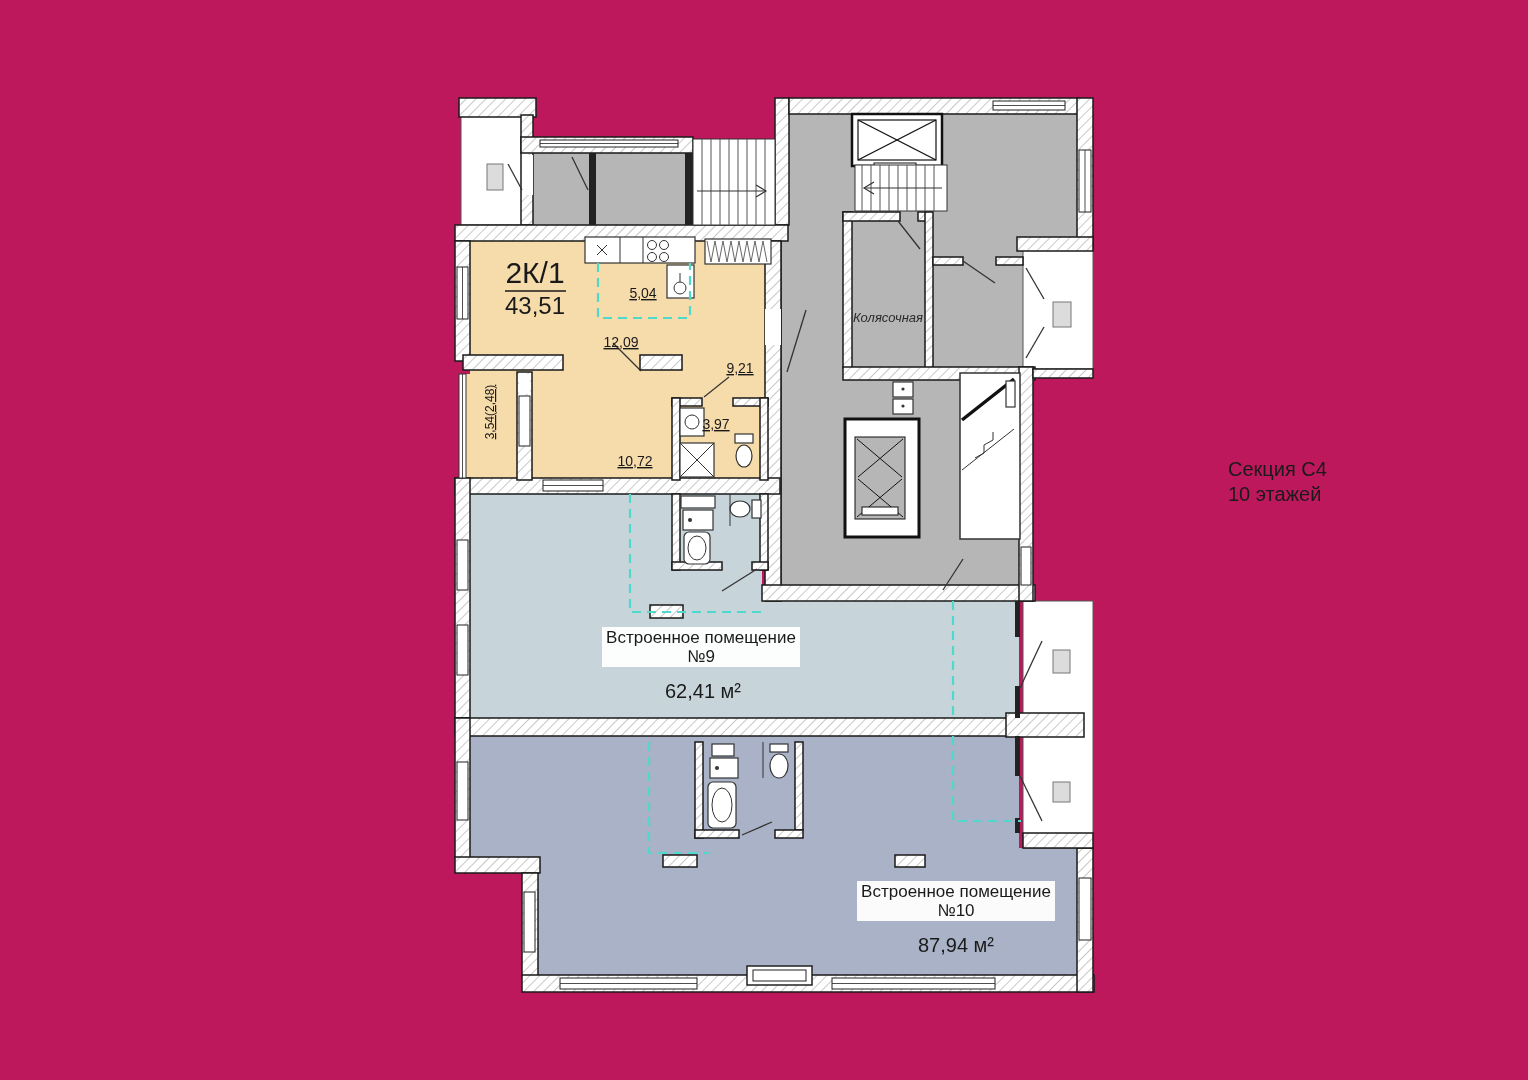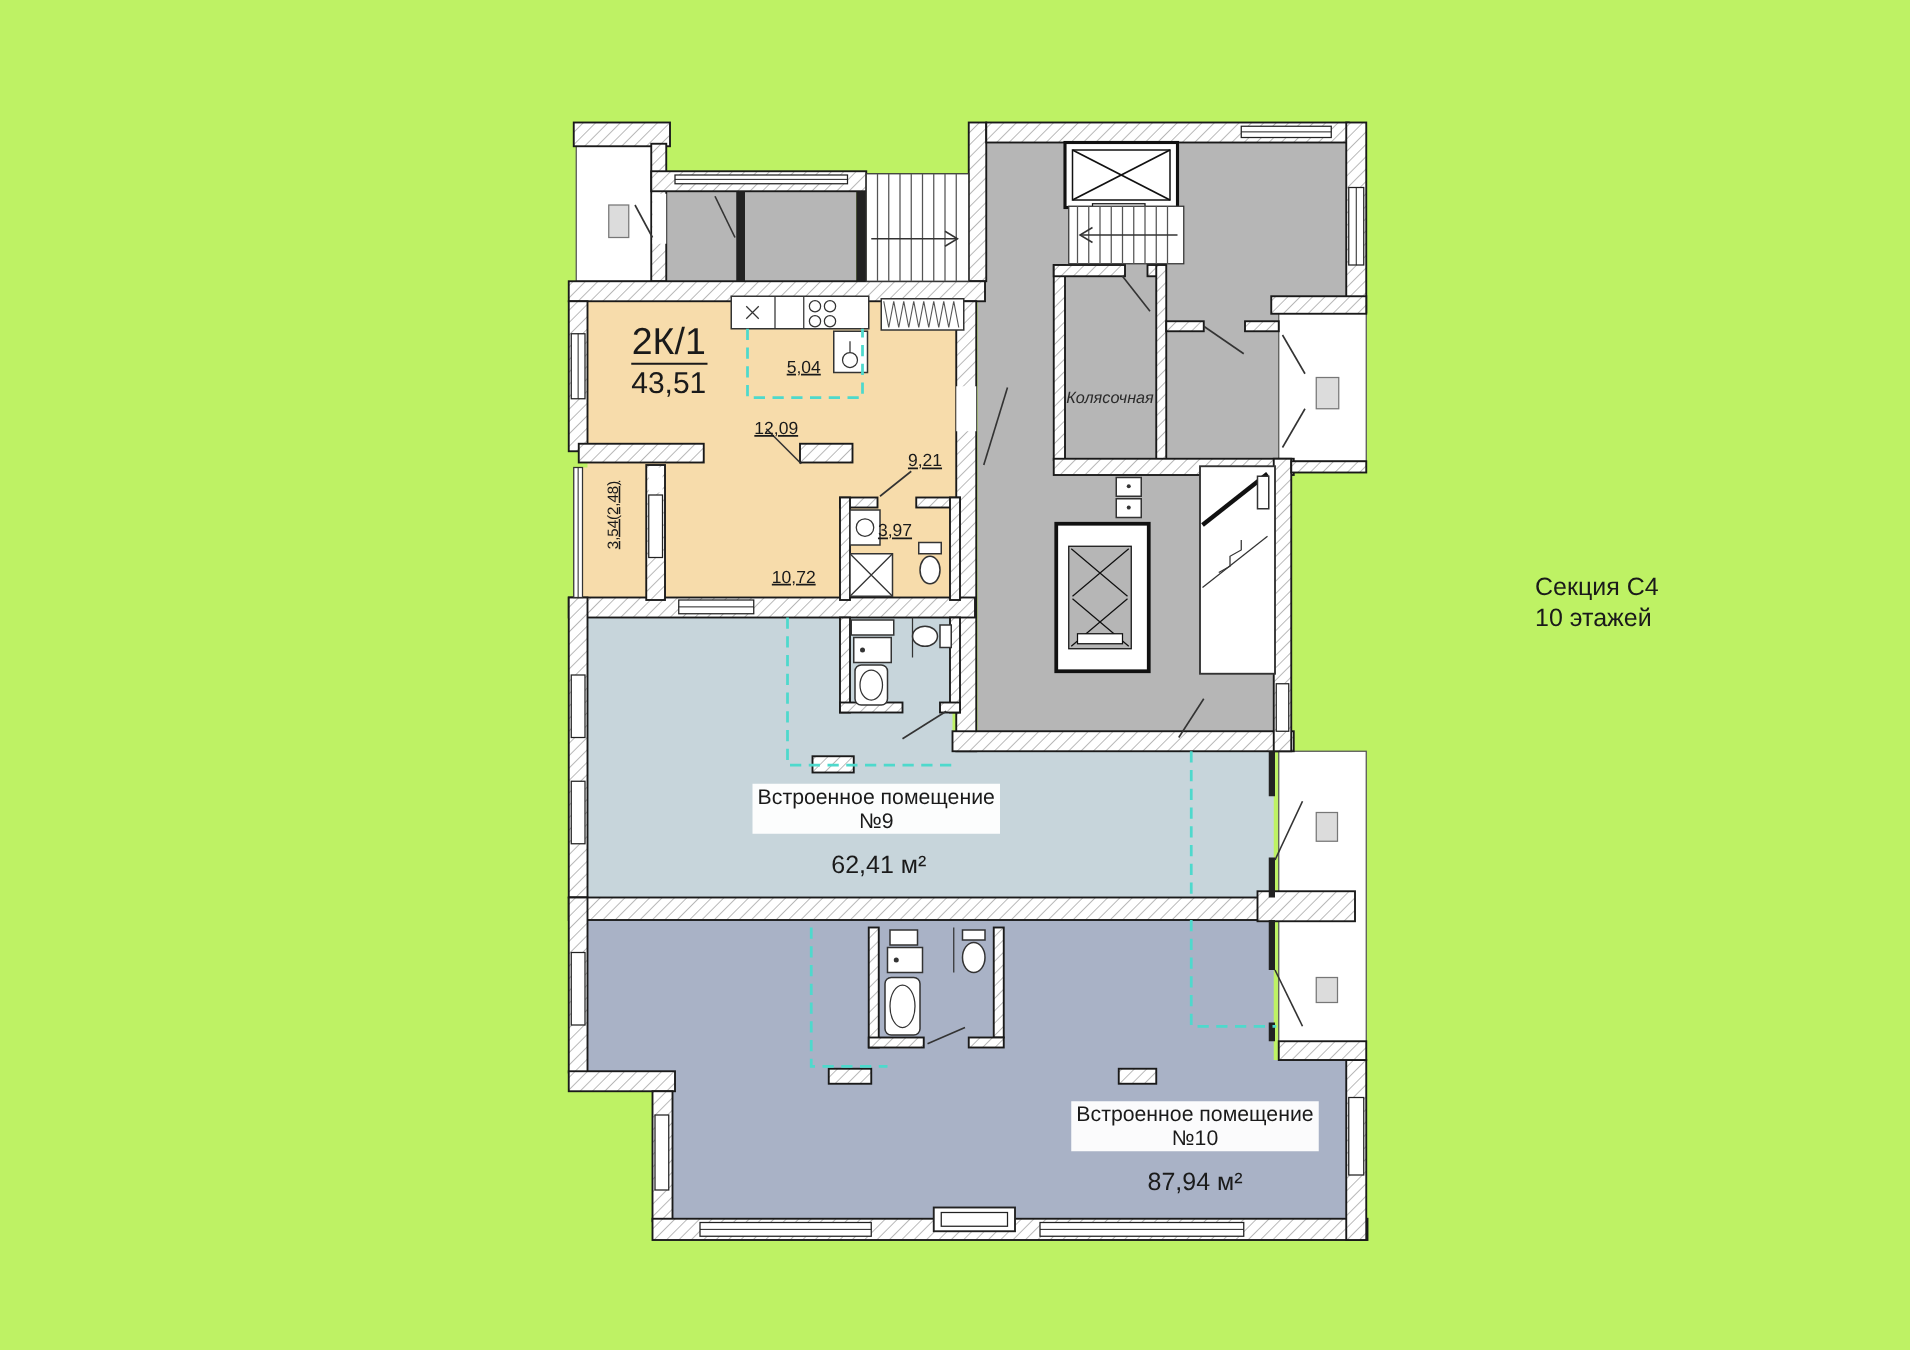--- a/index.html
+++ b/index.html
@@ -1,16 +1,16 @@
 <!DOCTYPE html>
 <html><head>
 <meta charset="utf-8">
 <style>
   html,body{margin:0;padding:0;background:#fff;}
-  #stage{position:relative;width:1528px;height:1080px;background:#bef264;overflow:hidden;
+  #stage{position:relative;width:1528px;height:1080px;background:#be185d;overflow:hidden;
          font-family:"Liberation Sans","DejaVu Sans",sans-serif;}
   svg{position:absolute;left:0;top:0;}
   text{fill:#1a1a1a;font-family:"Liberation Sans","DejaVu Sans",sans-serif;}
   .u{text-decoration:underline;}
   .wall{fill:url(#hatch);stroke:#1a1a1a;stroke-width:1.5;}
   .thinwall{fill:#222;}
   .win{fill:#fff;stroke:#222;stroke-width:1;}
   .winline{stroke:#222;stroke-width:.8;}
   .fix{fill:#fff;stroke:#333;stroke-width:1.2;}
   .fixl{stroke:#333;stroke-width:1;fill:none;}

